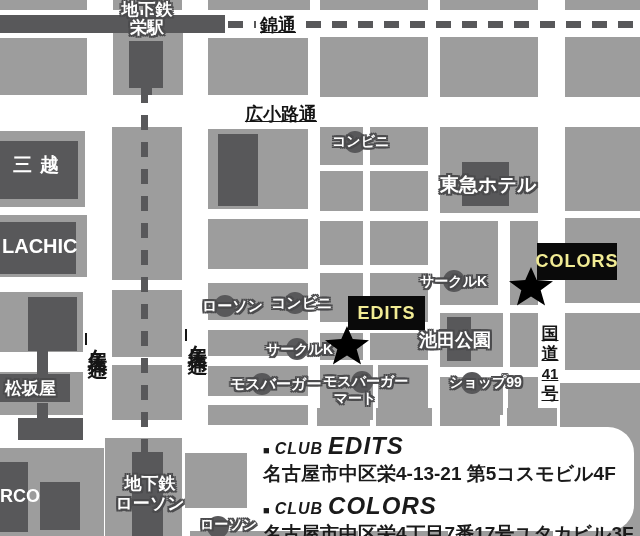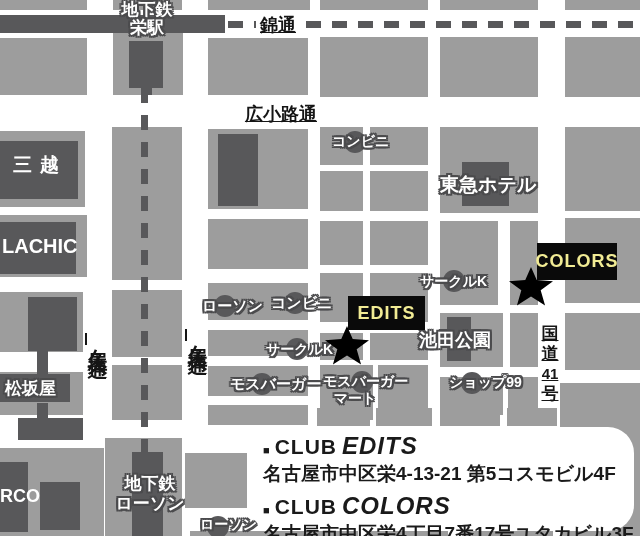--- a/index.html
+++ b/index.html
@@ -33,21 +33,21 @@
   .star{position:absolute;background:#000;z-index:6;width:44px;height:41px;
     clip-path:polygon(50% 0%,63% 32%,100% 35%,72% 57%,82% 94%,50% 72%,18% 94%,28% 57%,0% 35%,37% 32%);}
   .venue-box{position:absolute;background:var(--box-black);z-index:7;display:flex;align-items:center;justify-content:center;}
   .venue-box span{color:var(--label-yellow);font-weight:bold;font-size:18px;letter-spacing:1px;}
   #info-box{
     position:absolute;left:250px;top:427px;width:384px;height:104px;background:#fff;
     border-radius:26px;z-index:10;padding:5px 0 0 13px;box-sizing:border-box;color:#1a1a1a;
   }
   .info-row{display:flex;align-items:baseline;gap:5px;}
   .info-bullet{font-size:11px;font-weight:bold;}
-  .info-club{font-size:21px;font-weight:bold;letter-spacing:1px;}
+  .info-club{font-size:16px;font-weight:bold;font-style:italic;letter-spacing:1px;}
   .info-name{font-size:24px;font-weight:bold;font-style:italic;letter-spacing:1px;}
   .info-addr{font-size:19px;font-weight:bold;white-space:nowrap;margin-top:1px;}
   .two-line{text-align:center;line-height:18px;}
   #route41-label{display:flex;flex-direction:column;align-items:center;line-height:20px;}
 </style>
 </head>
 <body>
 
 <div id="map">
     <div class="circ" style="left: 207px; top: 516px; width: 22px; height: 22px;"></div>

